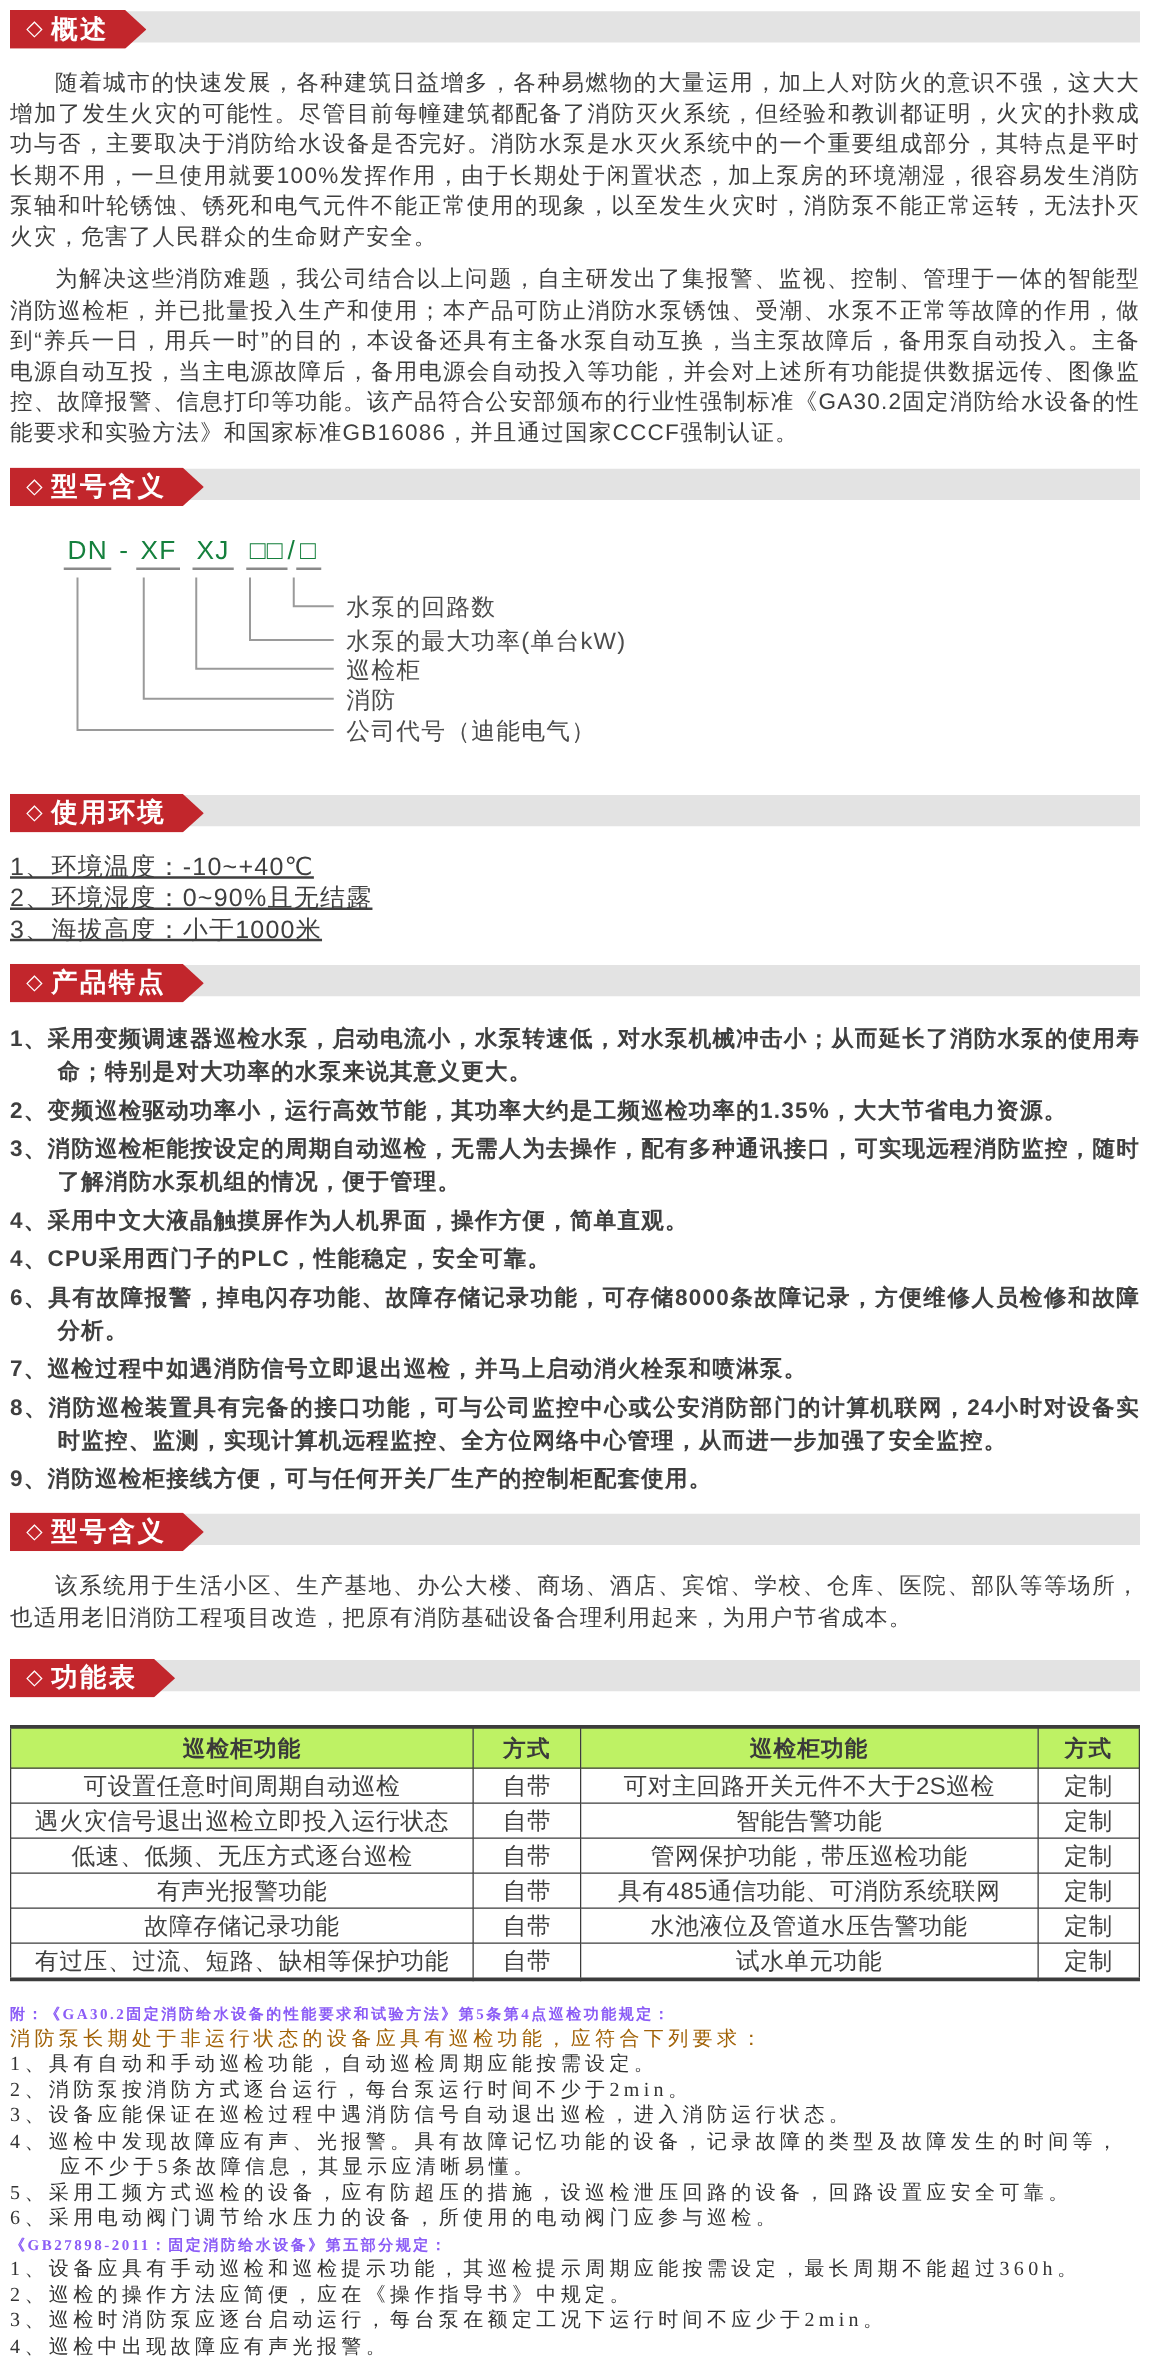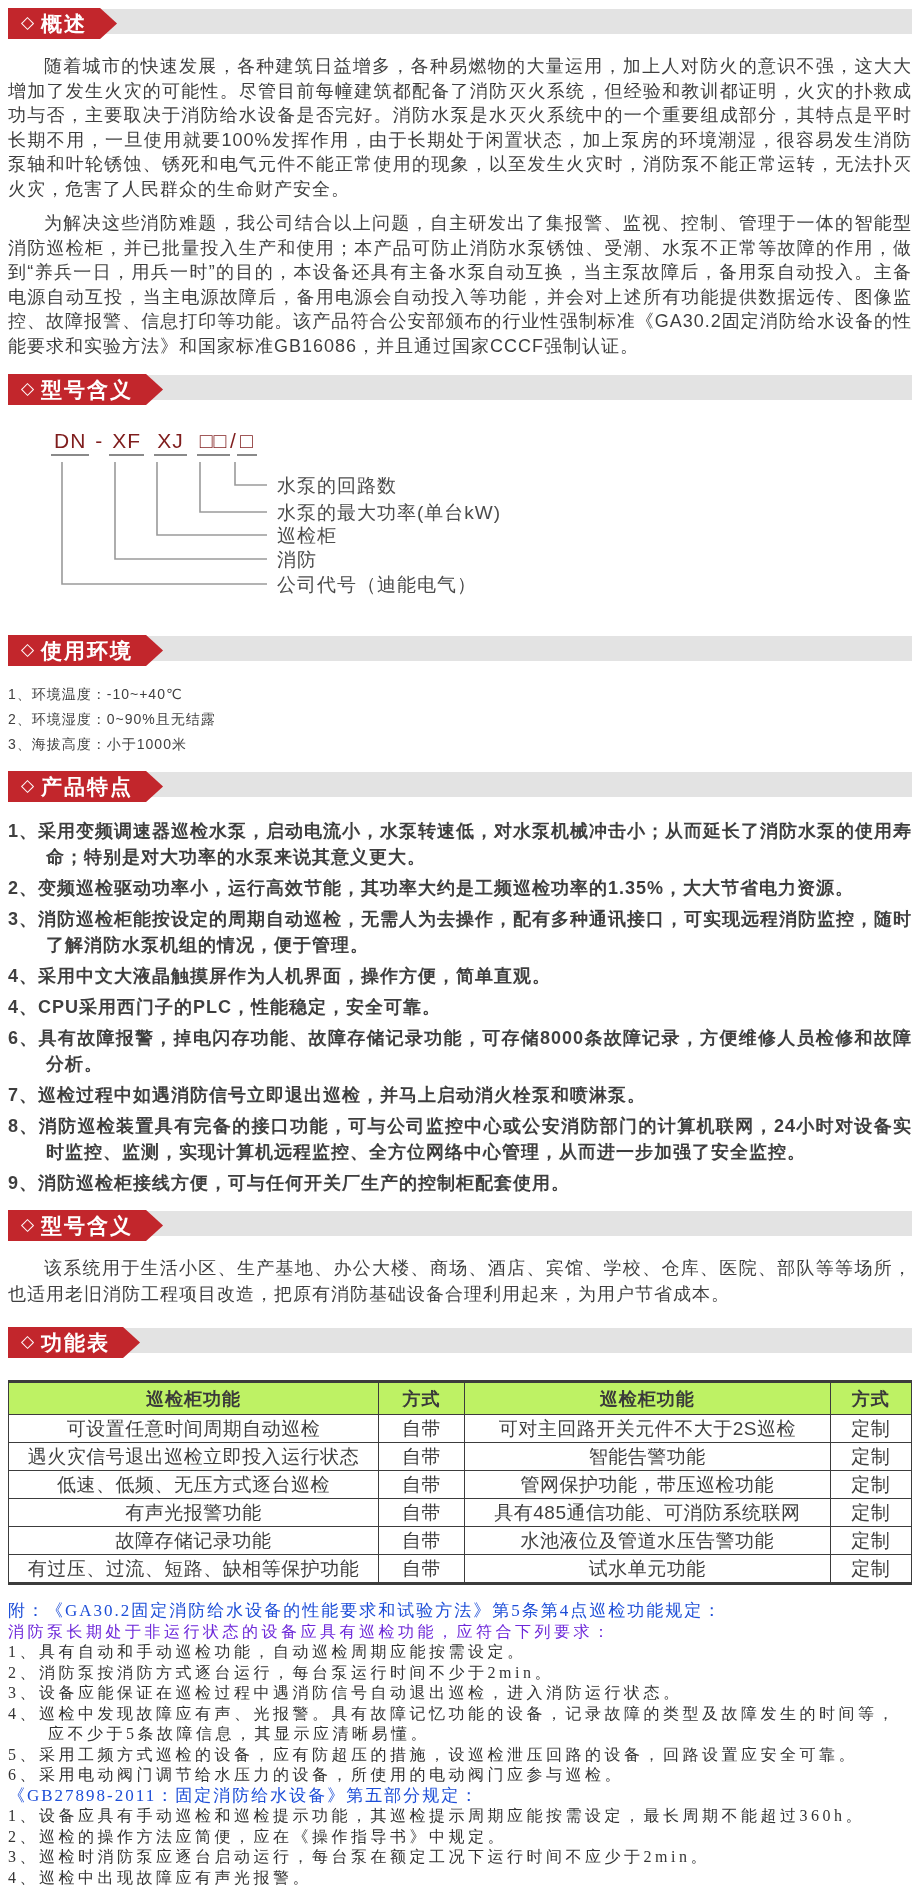--- a/index.html
+++ b/index.html
@@ -21,53 +21,53 @@
   }
   .diamond{font-size:17px;line-height:1;transform:translateY(-1px);}
   .head-title{font-size:21px;font-weight:bold;letter-spacing:2px;line-height:31px;}
 
   
   .para{margin:10px 8px 0;font-size:18px;line-height:24.5px;letter-spacing:1px;text-indent:2em;text-align:justify;}
   .para.first{margin-top:15px;}
 
   
   .model-diagram{position:relative;margin:24px 8px 0 45px;height:168px;}
-  .model-code{font-size:21px;color:#7f1d1d;letter-spacing:1px;height:30px;}
+  .model-code{font-size:21px;color:#15803d;letter-spacing:1px;height:30px;}
   .tok{display:inline-block;}
   .tok.u{border-bottom:2px solid #8a8a8a;padding:0 3px 1px;}
   .tok.company{margin-left:6px;}
   .tok.dash{margin:0 6px;}
   .tok.fire{margin-right:10px;}
   .tok.cabinet{margin-right:10px;}
   .model-lines{position:absolute;left:0;top:31px;}
   .model-label{position:absolute;left:232px;font-size:19px;color:#4c4c4c;letter-spacing:1px;white-space:nowrap;}
 
   
-  .env-list{margin:16px 8px 0;font-size:14px;letter-spacing:1px;}
+  .env-list{margin:16px 8px 0;font-size:20px;letter-spacing:1px;text-decoration:underline;}
   .env-item{line-height:25px;}
   .feature-list{margin:16px 8px 0;}
   .feature-item{font-size:18px;line-height:26px;letter-spacing:1px;margin-bottom:5px;
     padding-left:38px;text-indent:-38px;text-align:justify;font-weight:bold;}
 
   
   .func-table{width:904px;margin:22px 8px 0;border-collapse:collapse;
     border-top:3px solid #3c3c3c;border-bottom:3px solid #3c3c3c;}
   .func-table th{
     background:#bef264;font-size:18px;font-weight:bold;color:#3a3a3a;
     border:1px solid #3c3c3c;height:29px;padding:1px 4px;letter-spacing:1px;}
   .func-table td{
     font-size:19px;color:#3f3f3f;text-align:center;
     border:1px solid #3c3c3c;height:27px;padding:0 4px;letter-spacing:0.5px;}
   .col-func1{width:41%;} .col-mode1{width:9.5%;} .col-func2{width:40.5%;} .col-mode2{width:9%;}
 
   
   .notes{margin:16px 8px 0;font-family:"Liberation Serif","DejaVu Serif",serif;}
-  .note-heading{color:#1d4ed8;font-weight:normal;font-size:17px;line-height:20.5px;letter-spacing:2px;}
+  .note-heading{color:#8b5cf6;font-weight:bold;font-size:12px;line-height:20.5px;letter-spacing:2px;}
   .note-heading.gb{margin-top:0;}
-  .note-line{color:#6d28d9;font-size:16px;line-height:20.5px;letter-spacing:3.5px;}
+  .note-line{color:#a16207;font-size:16px;line-height:20.5px;letter-spacing:3.5px;}
   .note-item{color:#333;font-size:16px;line-height:20.5px;letter-spacing:3.5px;
     padding-left:40px;text-indent:-40px;}
 
   .mt-head2{margin-top:16px;} .mt-head3{margin-top:38px;} .mt-head4{margin-top:14px;}
   .mt-head5{margin-top:14px;} .mt-head6{margin-top:20px;}
   .scope-para{margin-top:14px;line-height:26px;}
 </style>
 </head>
 <body>
 

